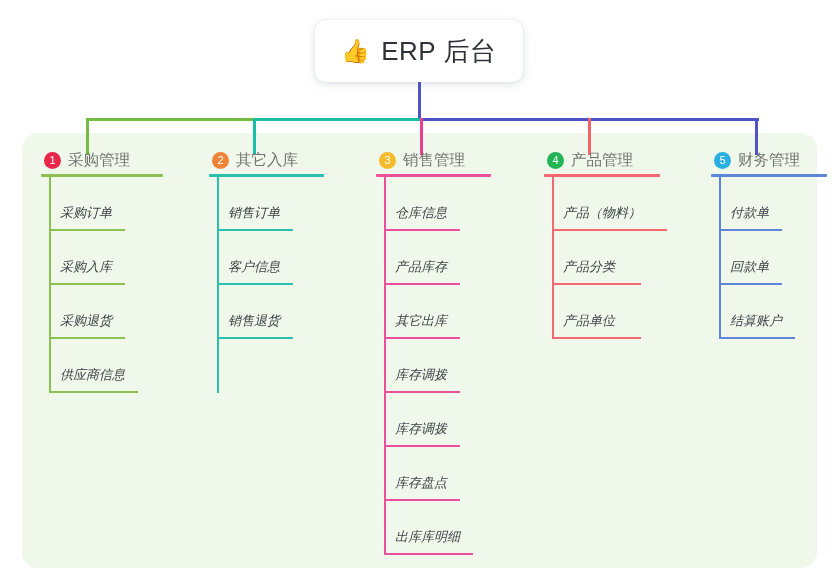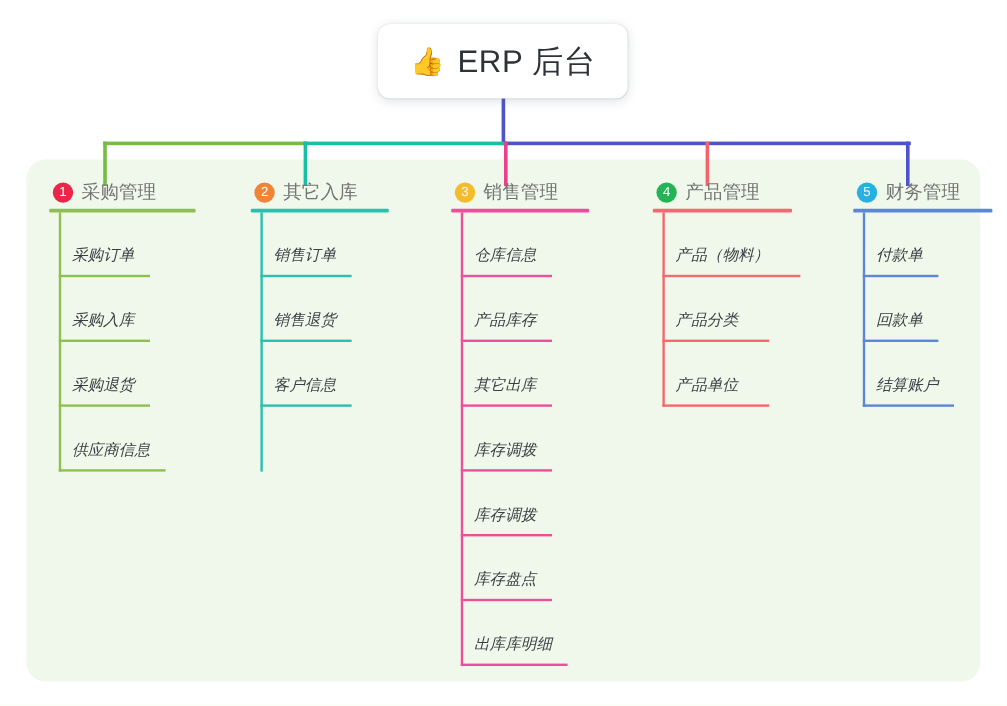--- a/index.html
+++ b/index.html
@@ -119,25 +119,25 @@
           <span class="col-title">其它入库</span>
           <span class="head-rule" style="width: 115px; background: rgb(43, 191, 174); top: 27px;"></span>
         </div>
         <div class="kids" style="margin-top: 4px;">
           <div class="spine" style="background: rgb(43, 191, 174); height: 216px;"></div>
           <div class="kid">
             <span class="kid-label">销售订单</span>
             <span class="kid-rule" style="width: 76px; background: rgb(43, 191, 174);"></span>
           </div>
           <div class="kid">
+            <span class="kid-label">客户信息</span>
+            <span class="kid-rule" style="width: 76px; background: rgb(43, 191, 174);"></span>
+          </div>
+          <div class="kid">
             <span class="kid-label">销售退货</span>
-            <span class="kid-rule" style="width: 76px; background: rgb(43, 191, 174);"></span>
-          </div>
-          <div class="kid">
-            <span class="kid-label">客户信息</span>
             <span class="kid-rule" style="width: 76px; background: rgb(43, 191, 174);"></span>
           </div>
         </div>
       </div>
       <div class="col" style="left: 363px; top: 147px;">
         <div class="col-head">
           <span class="badge" style="background: rgb(245, 187, 42);">3</span>
           <span class="col-title">销售管理</span>
           <span class="head-rule" style="width: 115px; background: rgb(236, 79, 156); top: 27px;"></span>
         </div>

